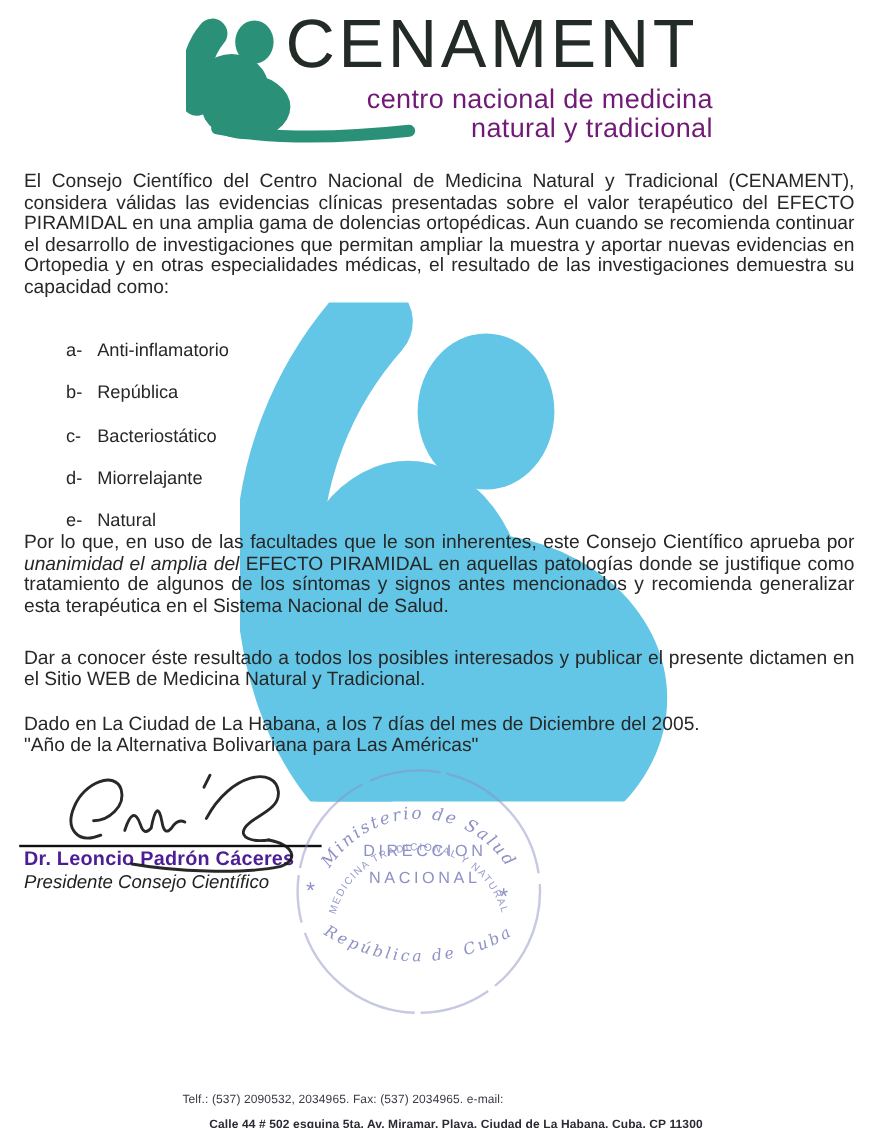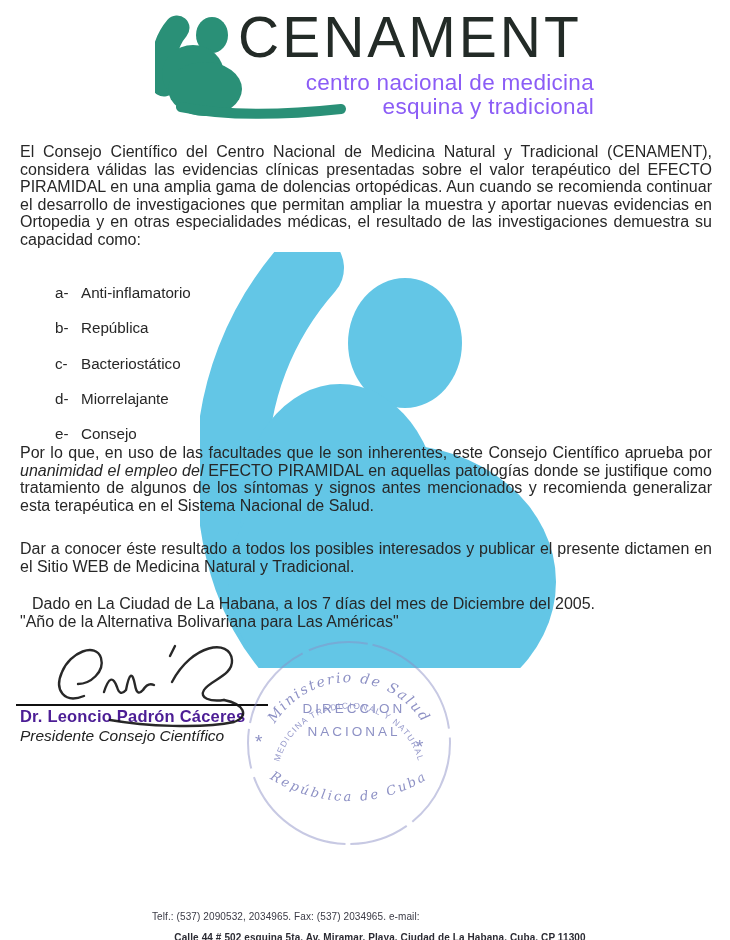--- a/index.html
+++ b/index.html
@@ -12,37 +12,37 @@
   .watermark{position:absolute;left:200px;top:252px;width:360px;height:416px;z-index:1;}
   
   .logo{position:absolute;left:155px;top:12px;width:192px;height:108px;z-index:2;}
   .brand{
     position:absolute;left:238px;top:9px;z-index:2;
     font-size:57px;line-height:1;letter-spacing:3px;font-weight:normal;
     color:#232b27;white-space:nowrap;
   }
   .subtitle{
     position:absolute;left:238px;top:71px;width:356px;z-index:2;
-    text-align:right;color:#8b5cf6;font-size:22.5px;line-height:23.5px;
+    text-align:right;color:#701a75;font-size:22.5px;line-height:23.5px;
     letter-spacing:.3px;font-weight:normal;
   }
   
   .para{
     position:absolute;left:20px;width:692px;margin:0;z-index:2;
     font-size:16px;line-height:17.5px;color:#272727;
   }
   .just{text-align:justify;}
   .p1{top:143px;}
   .effects-list{position:absolute;left:55px;top:284px;z-index:2;list-style:none;margin:0;padding:0;}
   .effects-list li{display:flex;font-size:15.2px;line-height:17.5px;margin-bottom:17.8px;color:#272727;}
   .effects-list .marker{width:26px;flex:0 0 26px;}
   .p2{top:444px;}
   .p2 em{font-style:italic;}
   .p3{top:540px;}
-  .dateline{top:595px;margin-left:12px;}
+  .dateline{top:595px;}
   .motto{top:613px;}
   
   .signature{position:absolute;left:52px;top:634px;width:235px;height:100px;z-index:4;}
   .sig-line{position:absolute;left:16px;top:704px;width:252px;height:0;border-top:2.5px solid #101010;z-index:2;}
   .sig-name{position:absolute;left:20px;top:707px;z-index:2;font-weight:bold;font-size:16.5px;letter-spacing:.2px;color:#4c1d95;white-space:nowrap;}
   .sig-title{position:absolute;left:20px;top:727px;z-index:2;font-size:15.5px;color:#222;white-space:nowrap;font-style:italic;}
   
   .stamp{position:absolute;left:242px;top:636px;width:214px;height:214px;z-index:3;opacity:.88;}
   .stamp text{fill:#7e82bd;}
   .stamp .arc-top-text{font-family:"DejaVu Serif",serif;font-style:italic;font-size:14px;letter-spacing:2px;}
@@ -79,21 +79,21 @@
       <ellipse cx="57" cy="23" rx="16" ry="18" stroke="none"></ellipse>
       <path d="M 22 16 C 10 30, 5 52, 9 72" fill="none" stroke-width="25" stroke-linecap="round"></path>
       <ellipse cx="38" cy="62" rx="31" ry="29" stroke="none"></ellipse>
       <ellipse cx="50" cy="77" rx="37" ry="27" stroke="none"></ellipse>
       <path d="M 26 95 C 75 105, 130 103, 186 97" fill="none" stroke-width="10" stroke-linecap="round"></path>
     </g>
   </svg>
   <div class="brand">CENAMENT</div>
   <div class="subtitle">
     <div>centro nacional de medicina</div>
-    <div>esquina y tradicional</div>
+    <div>natural y tradicional</div>
   </div>
 
   <p class="para just p1">El Consejo Científico del Centro Nacional de Medicina Natural y Tradicional (CENAMENT), considera válidas las evidencias clínicas presentadas sobre el valor terapéutico del EFECTO PIRAMIDAL en una amplia gama de dolencias ortopédicas. Aun cuando se recomienda continuar el desarrollo de investigaciones que permitan ampliar la muestra y aportar nuevas evidencias en Ortopedia y en otras especialidades médicas, el resultado de las investigaciones demuestra su capacidad como:</p>
 
   <ul class="effects-list">
     <li>
         <span class="marker">a-</span>
         <span>Anti-inflamatorio</span>
       </li>
     <li>
@@ -103,25 +103,25 @@
     <li>
         <span class="marker">c-</span>
         <span>Bacteriostático</span>
       </li>
     <li>
         <span class="marker">d-</span>
         <span>Miorrelajante</span>
       </li>
     <li>
         <span class="marker">e-</span>
-        <span>Consejo</span>
+        <span>Natural</span>
       </li>
   </ul>
 
-  <p class="para just p2"><span>Por lo que, en uso de las facultades que le son inherentes, este Consejo Científico aprueba por </span><em>unanimidad el empleo del</em><span> EFECTO PIRAMIDAL en aquellas patologías donde se justifique como tratamiento de algunos de los síntomas y signos antes mencionados y recomienda generalizar esta terapéutica en el Sistema Nacional de Salud.</span></p>
+  <p class="para just p2"><span>Por lo que, en uso de las facultades que le son inherentes, este Consejo Científico aprueba por </span><em>unanimidad el amplia del</em><span> EFECTO PIRAMIDAL en aquellas patologías donde se justifique como tratamiento de algunos de los síntomas y signos antes mencionados y recomienda generalizar esta terapéutica en el Sistema Nacional de Salud.</span></p>
 
   <p class="para just p3">Dar a conocer éste resultado a todos los posibles interesados y publicar el presente dictamen en el Sitio WEB de Medicina Natural y Tradicional.</p>
 
   <p class="para dateline">Dado en La Ciudad de La Habana, a los 7 días del mes de Diciembre del 2005.</p>
   <p class="para motto">"Año de la Alternativa Bolivariana para Las Américas"</p>
 
   <svg class="signature" viewBox="0 0 235 100" aria-hidden="true">
     <g fill="none" stroke="#161616" stroke-width="2.4" stroke-linecap="round" opacity="0.92">
       <path d="M 32 62 C 12 70, 2 56, 10 38 C 18 18, 44 8, 49 24 C 53 38, 38 50, 26 50"></path>
       <path d="M 52 58 q 7 -22 13 -5 q 3 10 9 3 q 5 -26 9 -5 q 2 12 8 5 q 5 -8 11 -5"></path>

